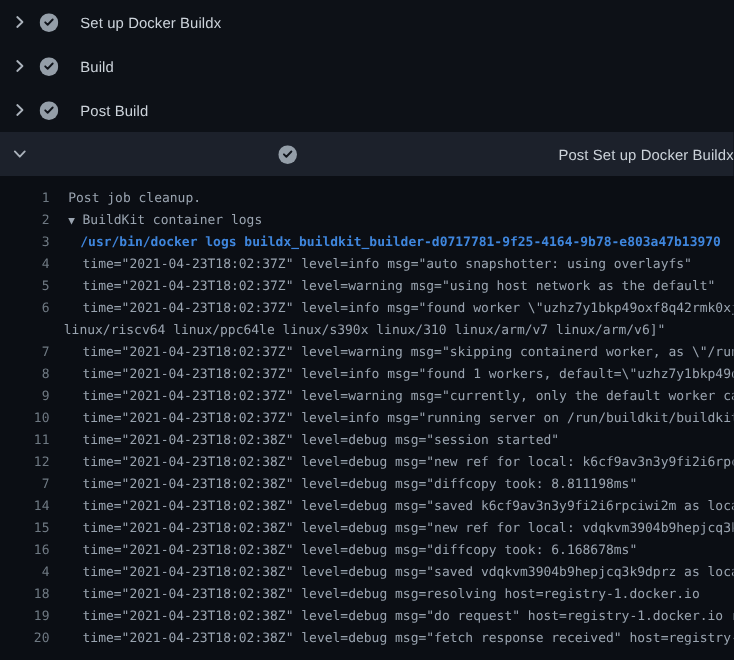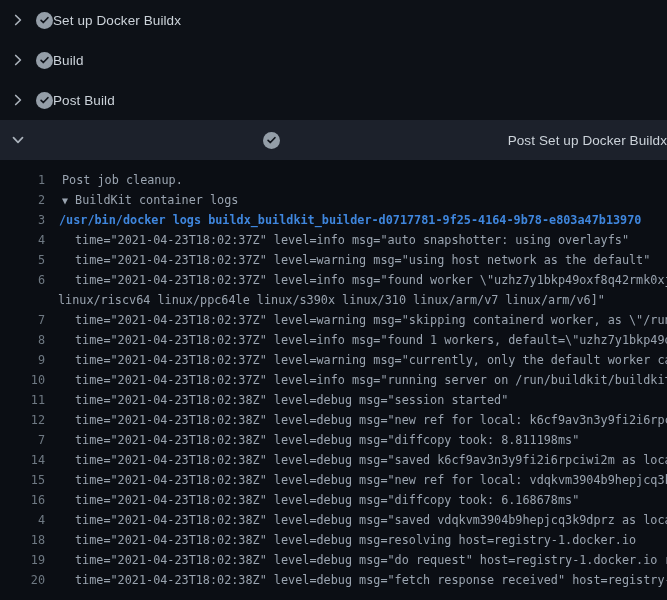--- a/index.html
+++ b/index.html
@@ -28,21 +28,21 @@
   }
   .chev svg { display: block; }
   .section-row.expanded .chev svg { transform: rotate(90deg); }
   .check {
     width: 17px; height: 17px;
     margin-left: 10px;
     flex: 0 0 auto;
   }
   .check svg { display: block; }
   .section-title {
-    margin-left: 0;
+    margin-left: 20px;
     font-size: 13.5px;
     color: #ccd3da;
     letter-spacing: .1px;
   }
 
   
   .log-area {
     flex: 1 1 auto;
     background: #0b0e14;
     padding-top: 10px;
@@ -61,21 +61,21 @@
   .log-num {
     flex: 0 0 45px;
     width: 45px;
     text-align: right;
     color: #6f7983;
     cursor: pointer;
   }
   .log-text { flex: 0 0 auto; }
   .log-row.kind-plain   .log-text { padding-left: 17px; }
   .log-row.kind-group   .log-text { padding-left: 17px; }
-  .log-row.kind-command .log-text { padding-left: 14px; color: #3f86dd; font-weight: bold; }
+  .log-row.kind-command .log-text { padding-left: 28px; color: #3f86dd; font-weight: bold; }
   .log-row.kind-item    .log-text { padding-left: 30px; }
   .log-row.kind-wrap    .log-text { padding-left: 13px; }
   .group-toggle {
     display: inline-block;
     cursor: pointer;
     font-size: 10px;
     margin-right: 7px;
   }
 </style>
 </head>

